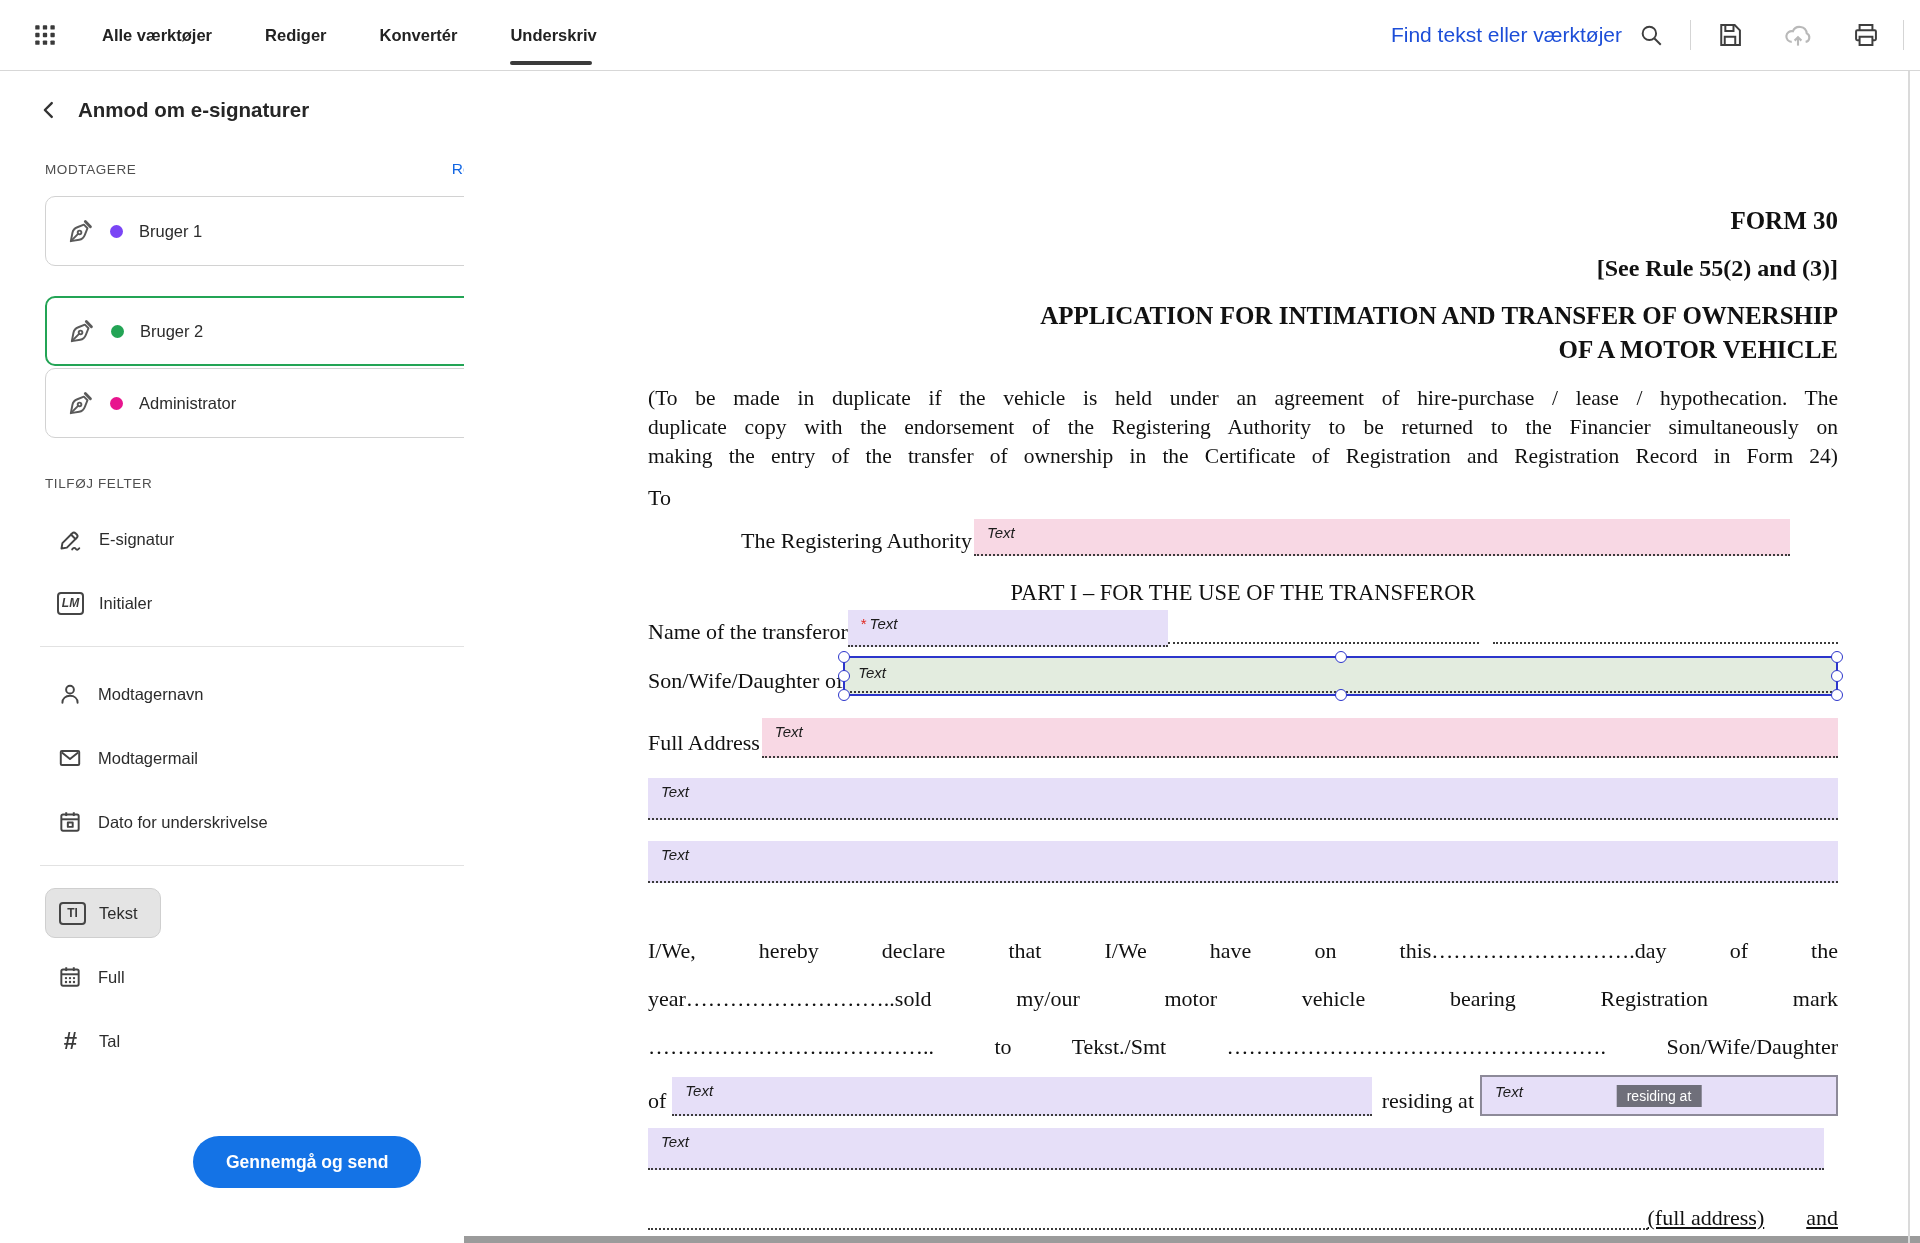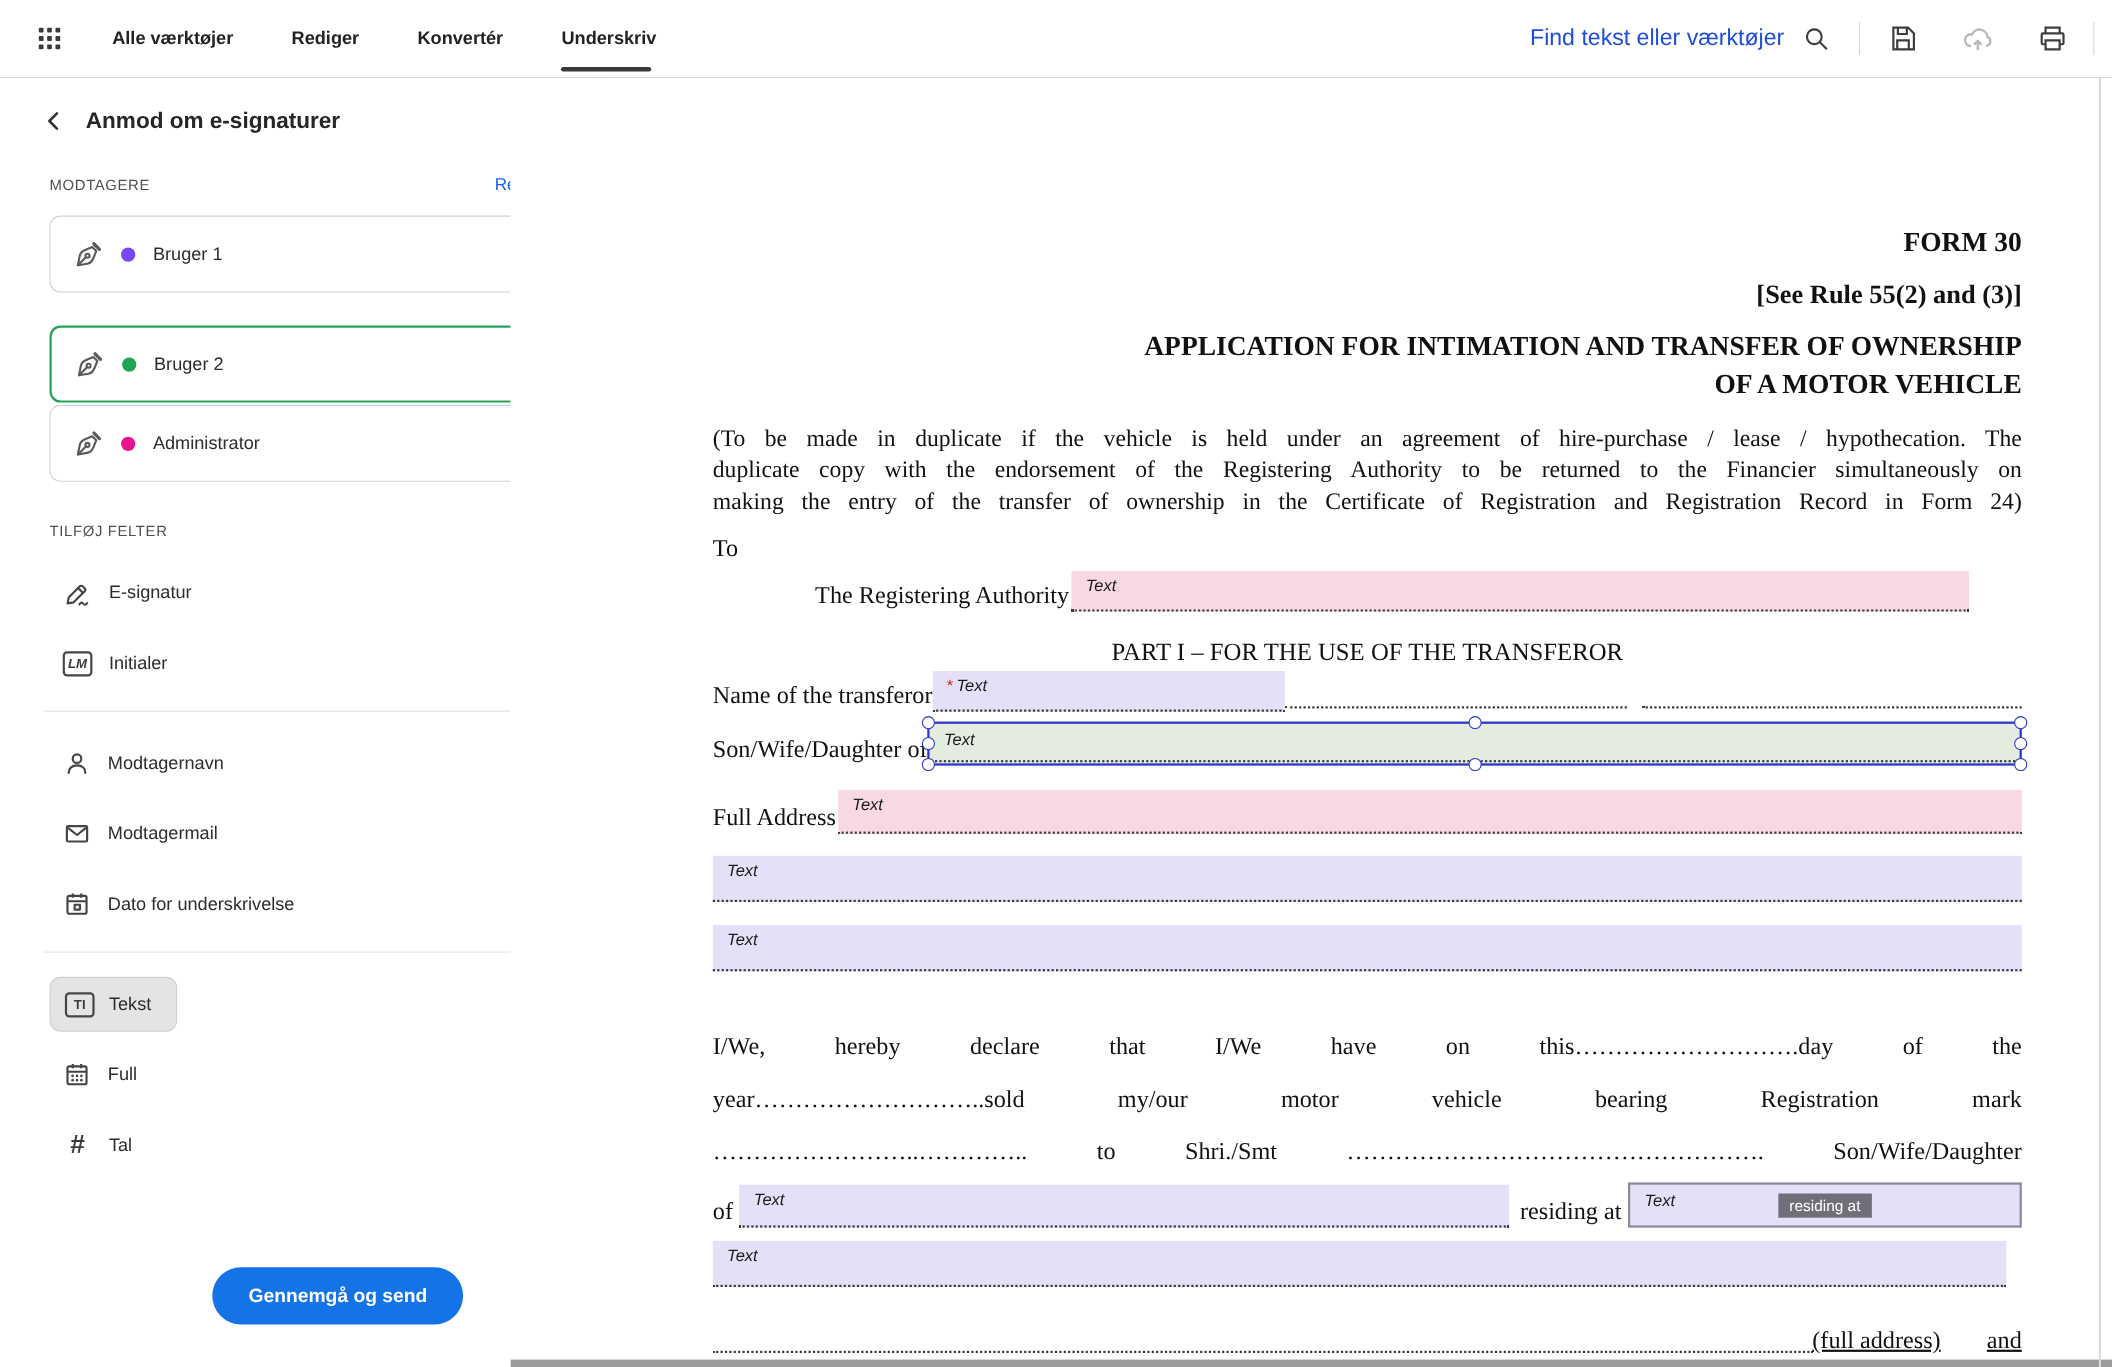--- a/index.html
+++ b/index.html
@@ -17,22 +17,22 @@
                height:4px; background:#3a3a3a; border-radius:3px; }
   .tb-right { margin-left:auto; display:flex; align-items:center; height:100%; padding-right:16px; }
   .search-box { display:flex; align-items:center; gap:16px; cursor:pointer; }
   .search-label { font-size:21px; color:#1d4ed8; }
   .tb-divider { width:1px; height:30px; background:#d5d5d5; margin:0 22px 0 26px; }
   .tb-icon { width:34px; height:34px; display:flex; align-items:center; justify-content:center; cursor:pointer; }
   .tb-icon + .tb-icon { margin-left:34px; }
   .tb-divider2 { width:1px; height:30px; background:#d5d5d5; margin-left:20px; }
 
   
-  .sidebar { position:absolute; top:71px; left:0; width:549px; bottom:0; background:#fff;
-             border-right:7px solid #84cc16; }
+  .sidebar { position:absolute; top:71px; left:0; width:549px; bottom:16px; background:#fff;
+             border-right:5px solid #84cc16; }
   .sb-head { display:flex; align-items:center; padding:27px 26px 0 38px; }
   .sb-title { margin-left:18px; font-size:20.5px; font-weight:700; color:#262626; }
   .sb-close { margin-left:auto; cursor:pointer; display:flex; }
   .sb-back { cursor:pointer; display:flex; }
   .sb-rcpt-head { display:flex; align-items:baseline; padding:38px 38px 0 45px; }
   .sb-sect { font-size:13.5px; color:#4f4f4f; letter-spacing:0.6px; }
   .sb-edit { margin-left:auto; font-size:15.5px; color:#1266e3; cursor:pointer; }
   .cards { padding:18px 38px 0 45px; display:flex; flex-direction:column; gap:2px; }
   .card { height:70px; border:1.5px solid #d2d2d2; border-radius:10px; display:flex;
           align-items:center; padding:0 18px 0 20px; cursor:pointer; background:#fff; }
@@ -375,21 +375,21 @@
       <div class="fld dotted lav band" style="margin-top:20px;">
         <span>Text</span>
       </div>
       <div class="fld dotted lav band" style="margin-top:21px;">
         <span>Text</span>
       </div>
 
       <div class="declare">
         <div class="jline">I/We, hereby declare that I/We have on this……………………….day of the</div>
         <div class="jline">year………………………..sold my/our motor vehicle bearing Registration mark</div>
-        <div class="jline">……………………..………….. to Shri./Smt ……………………………………………. Son/Wife/Daughter</div>
+        <div class="jline">……………………..………….. to Tekst./Smt ……………………………………………. Son/Wife/Daughter</div>
       </div>
 
       <div class="drow ofrow">
         <span class="dlab">of</span>
         <div class="fld dotted lav" style="flex:1; height:39px; margin-left:6px;">
           <span>Text</span>
         </div>
         <span class="dlab" style="margin:0 6px 0 10px;">residing at</span>
         <div class="resid-box">
           <span>Text</span>

